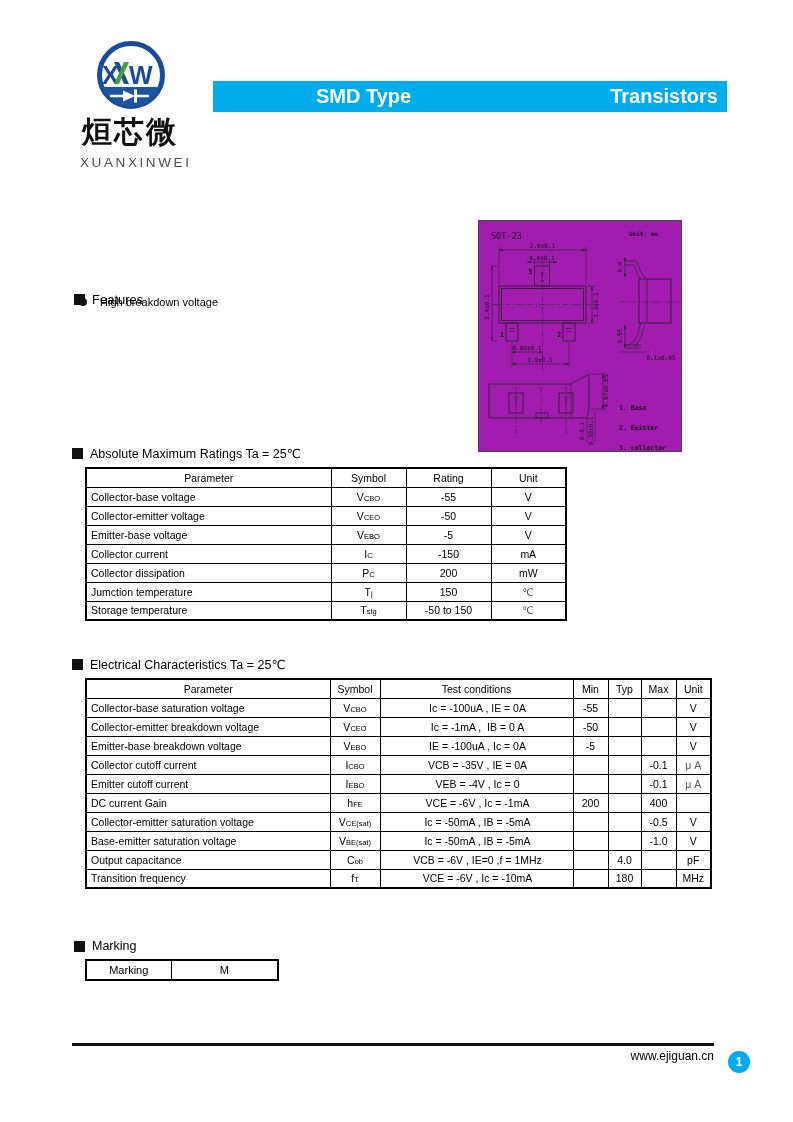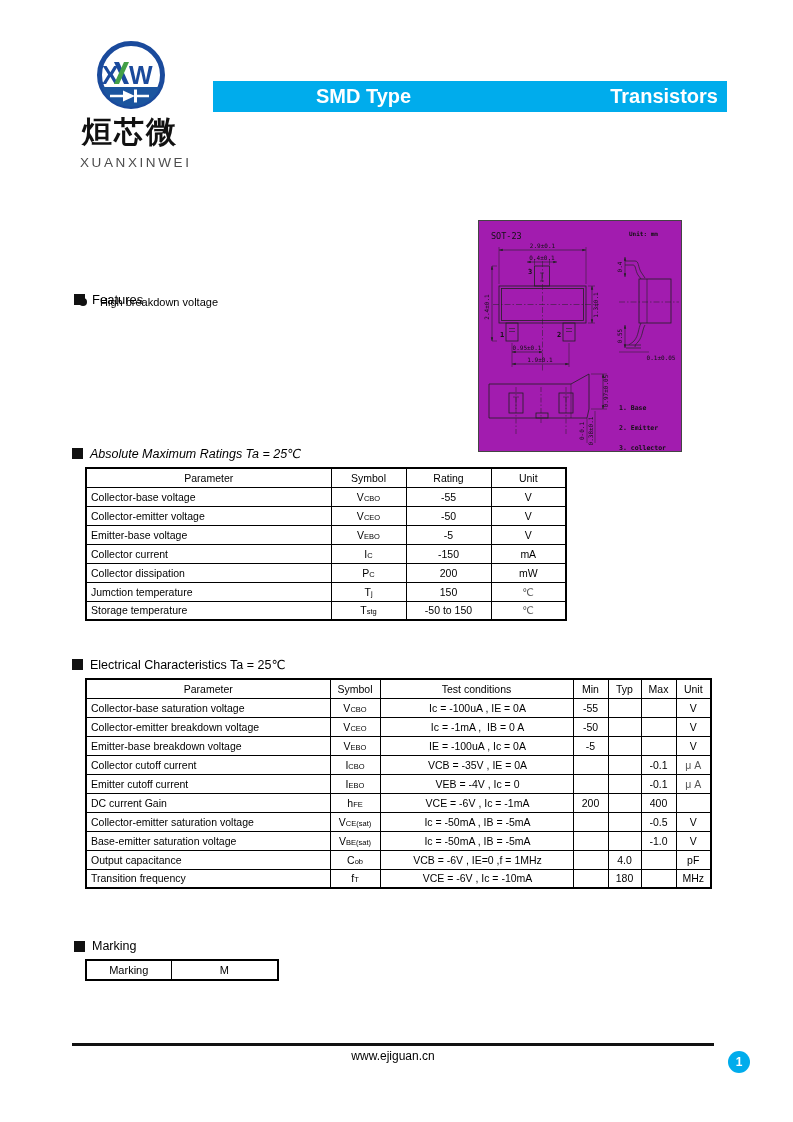--- a/index.html
+++ b/index.html
@@ -45,21 +45,21 @@
   td.tc { text-align:center; padding-left:4px; white-space:pre; }
   .sub { font-size:7.5px; }
   .t-abs { left:85px; top:467px; width:480px; }
   .t-elec { left:85px; top:678px; width:625px; }
   .t-mark { left:85px; top:959px; width:192px; }
   .t-mark td { height:20px; font-size:11px; }
   .unit-c { color:#555; }
 
   
   .foot-line { position:absolute; left:72px; top:1043px; width:642px; height:3px; background:#111; }
-  .foot-url { position:absolute; left:72px; top:1049px; width:642px; text-align:center; font-size:12px; color:#000; }
+  .foot-url { position:absolute; left:72px; top:1049px; width:642px; text-align:right; font-size:12px; color:#000; }
   .page-num { position:absolute; left:728px; top:1051px; width:22px; height:22px; border-radius:50%;
     color:#fff; font-size:12px; font-weight:bold; display:flex; align-items:center; justify-content:center; }
 
   
   .cad { font-family:"DejaVu Sans Mono",monospace; }
 </style>
 </head>
 <body>
 
 <div class="page">
@@ -195,21 +195,21 @@
 
   <div class="sec-head feat-head" style="left:74px; top:272px;margin-top:20px;">
     <span class="sq"></span>
     <span class="txt">Features</span>
   </div>
   <div class="bullet-line" style="left:79px; top:296px;">
     <span class="dot"></span>
     <span class="txt">High breakdown voltage</span>
   </div>
 
-  <div class="sec-head" style="left:72px; top:446px;font-style:italic;">
+  <div class="sec-head" style="left:72px; top:446px;">
     <span class="sq"></span>
     <span class="txt">Absolute Maximum Ratings Ta = 25℃</span>
   </div>
 
   <table class="t-abs">
     <colgroup>
         <col style="width:245px">
         <col style="width:75px">
         <col style="width:85px">
         <col style="width:75px">

